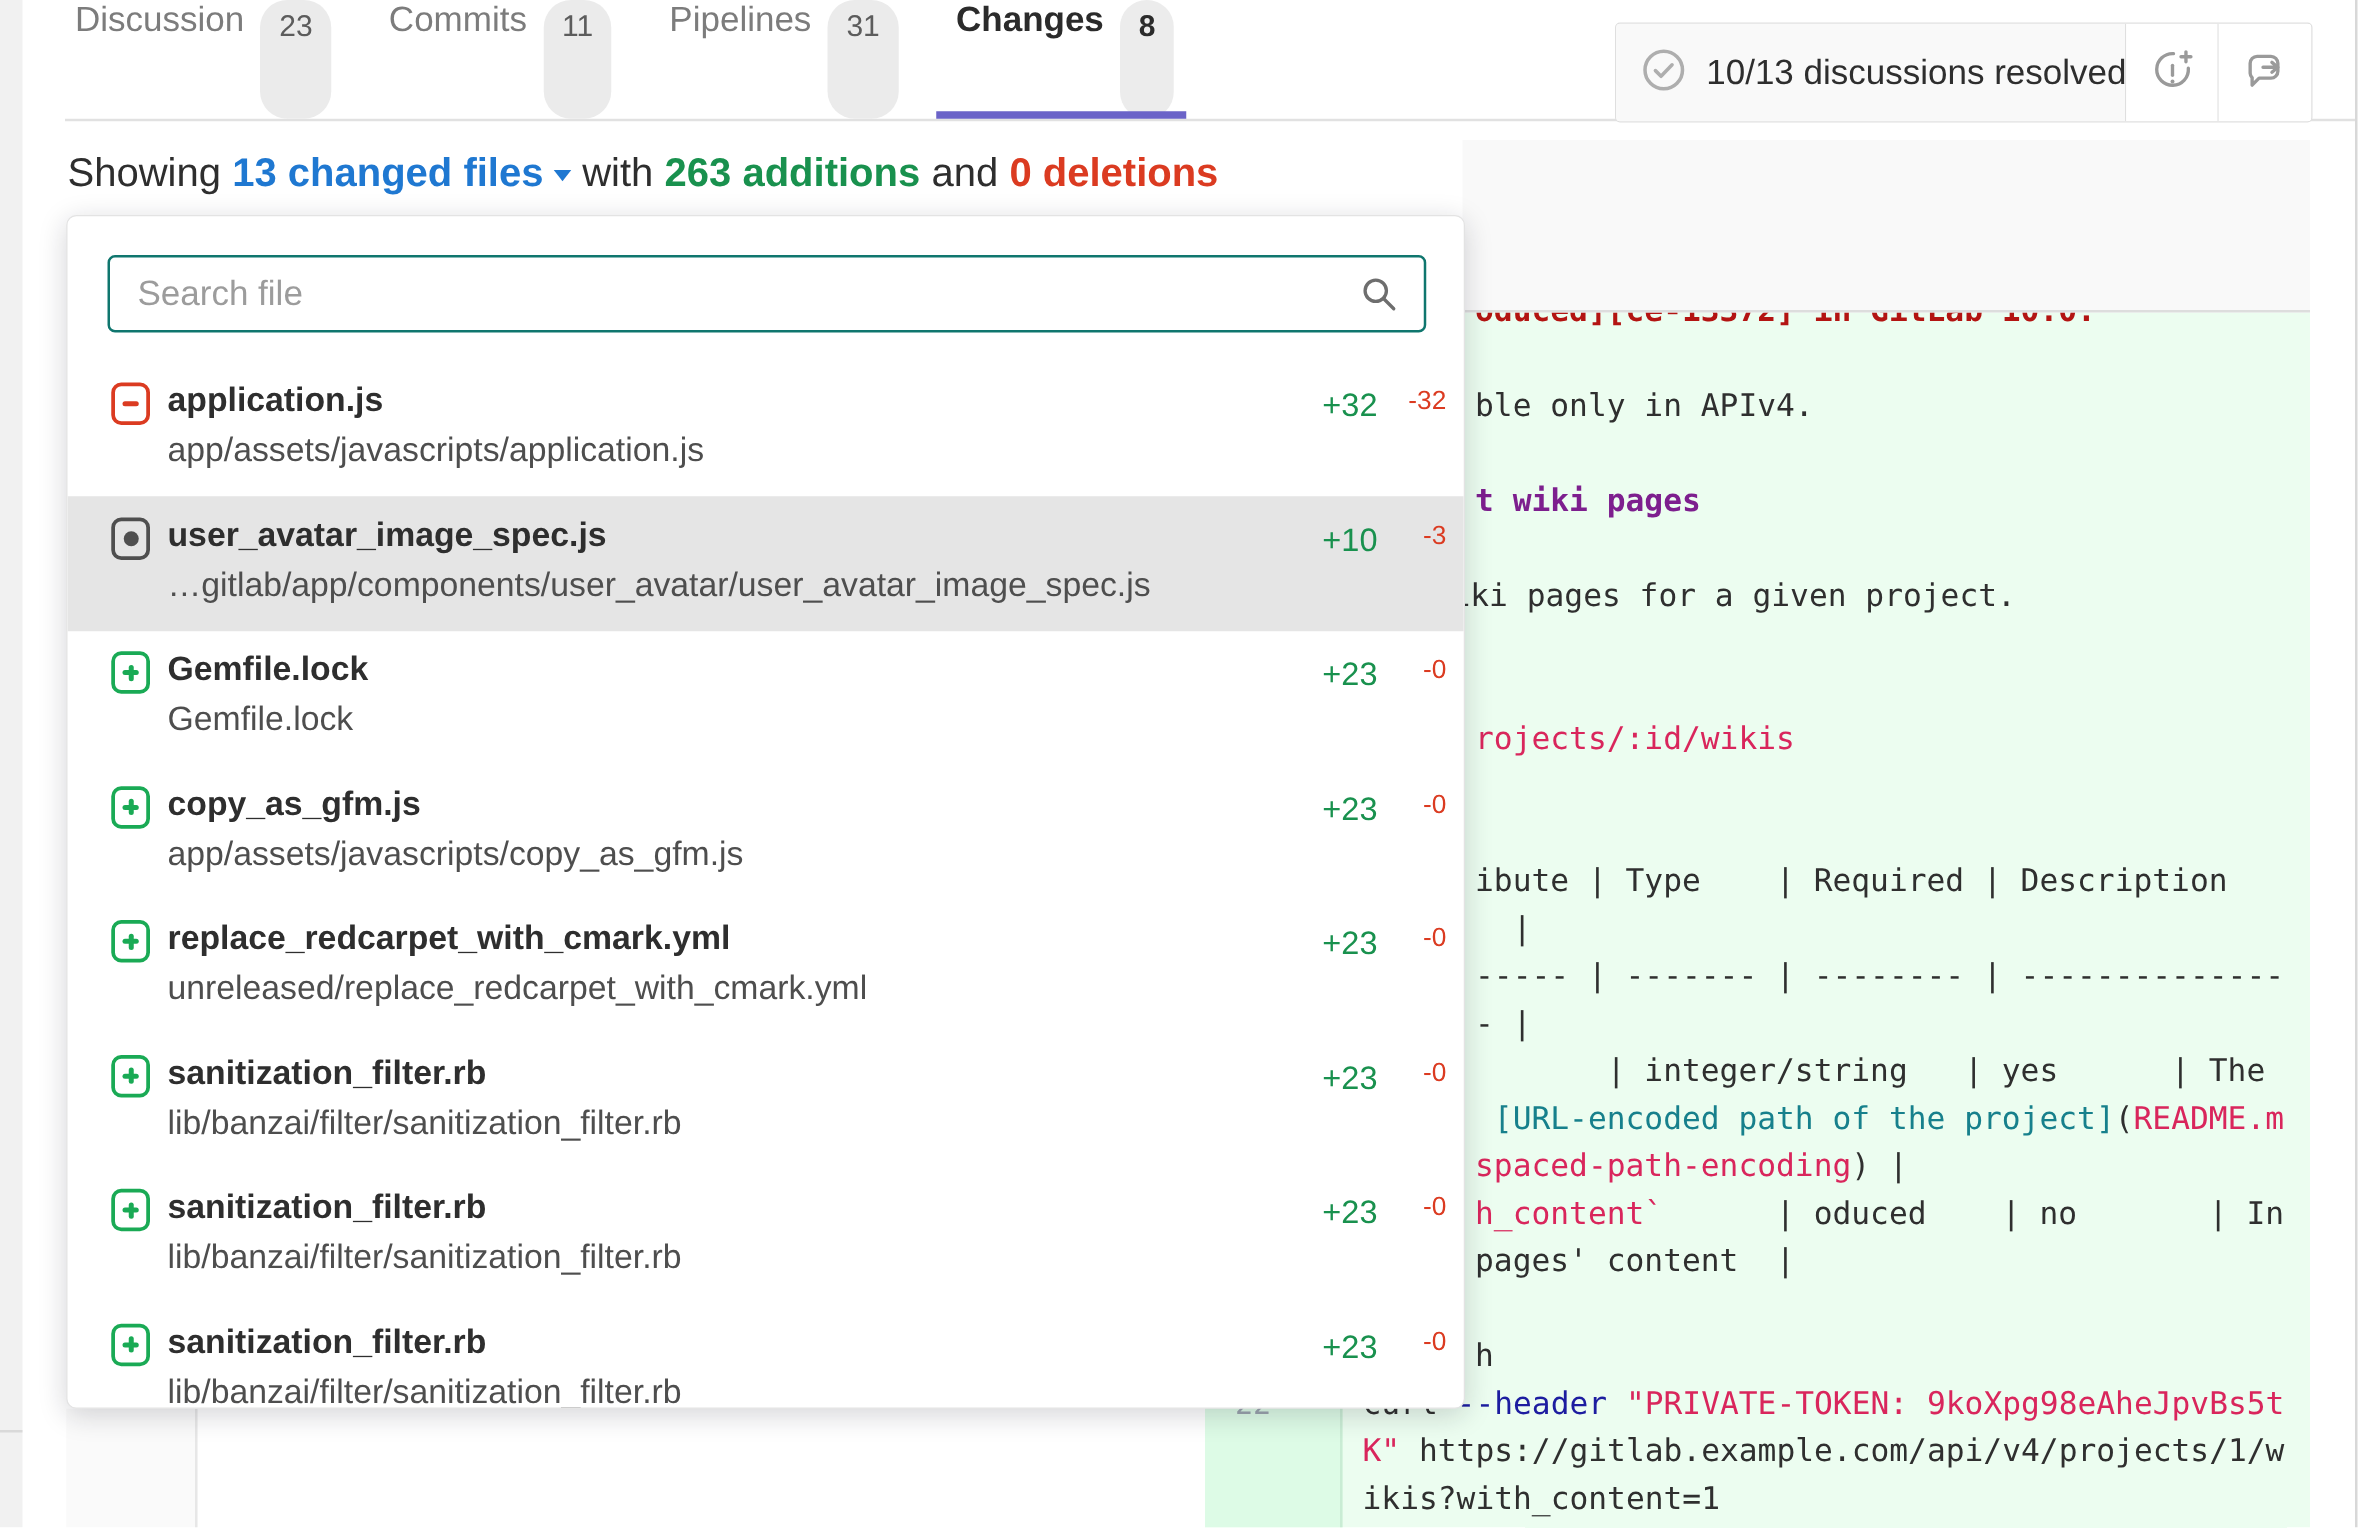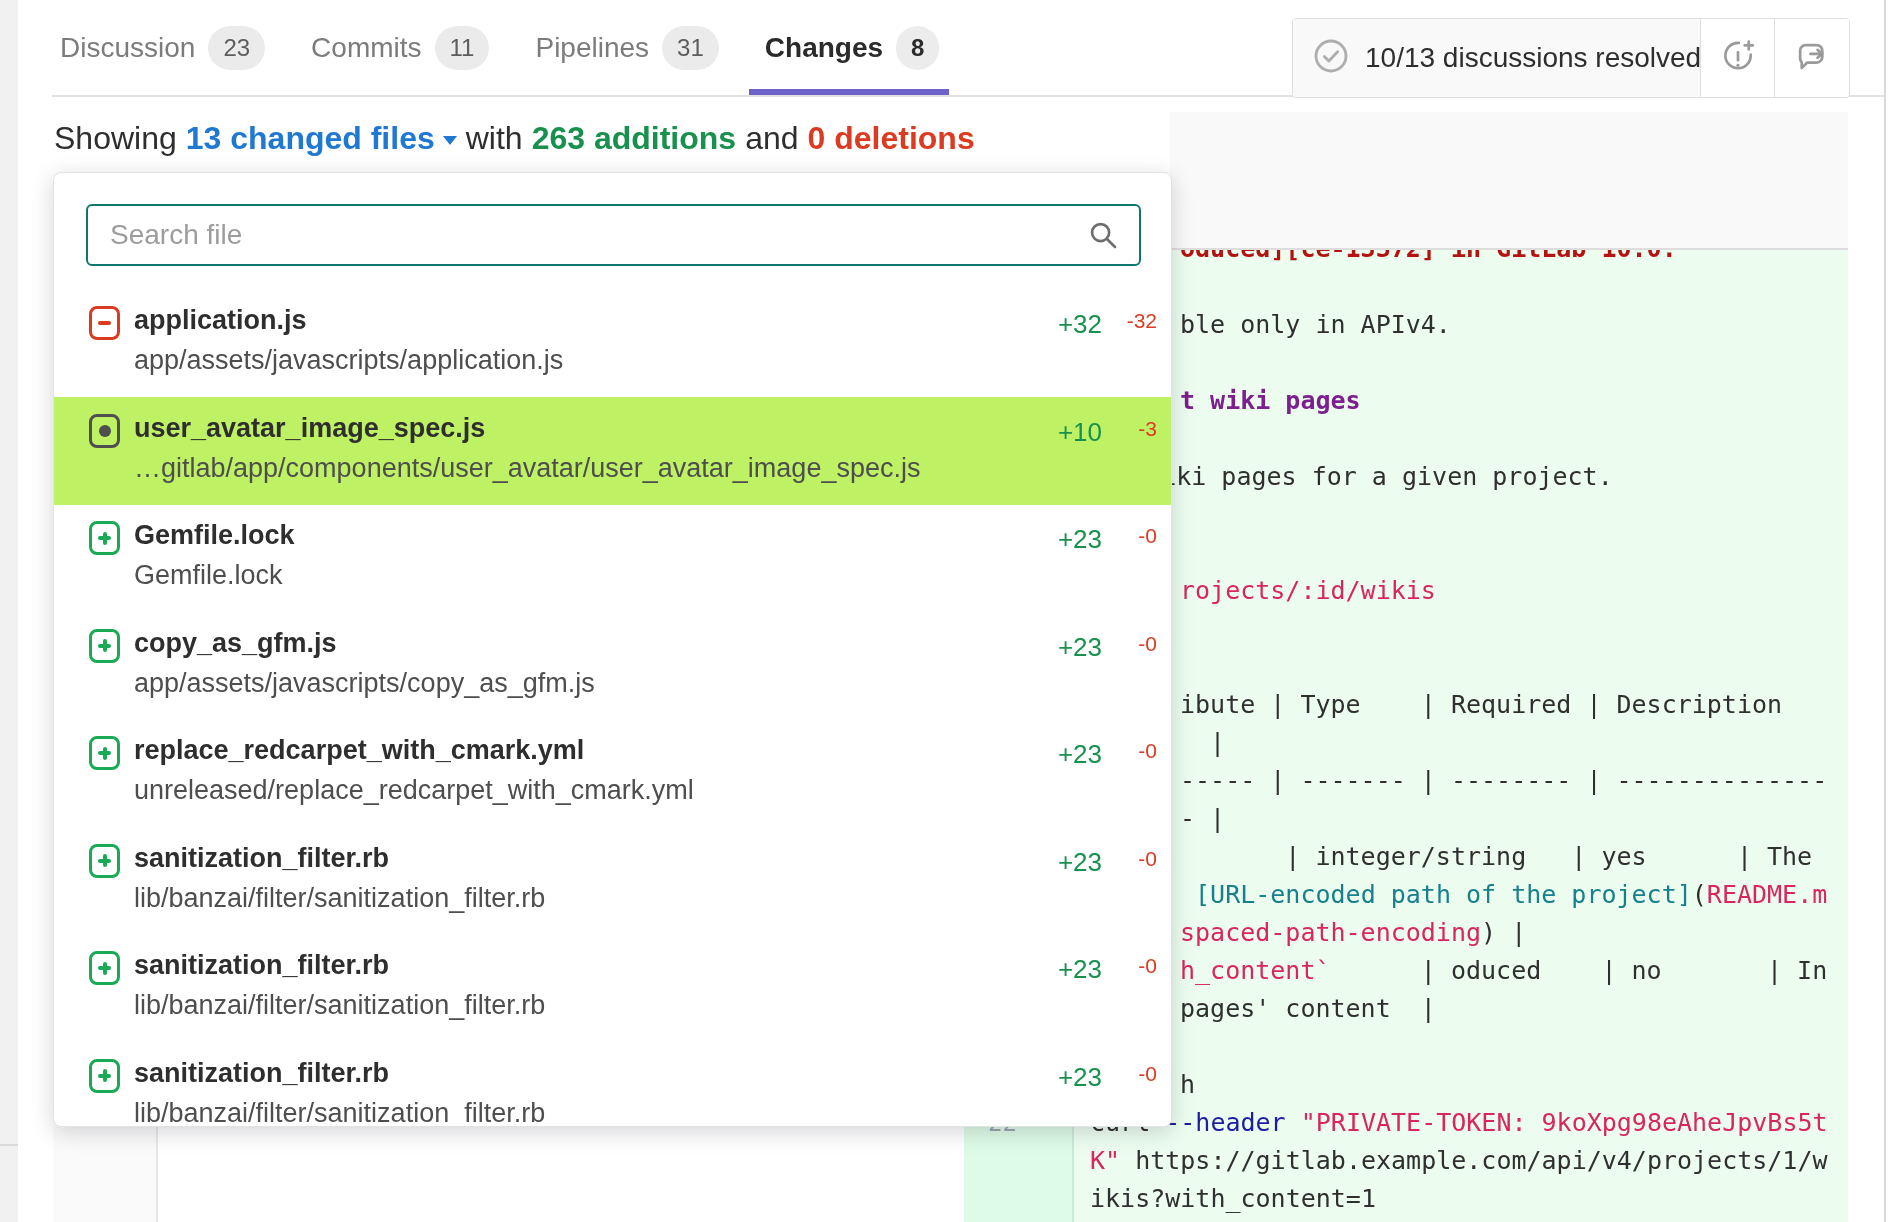--- a/index.html
+++ b/index.html
@@ -28,21 +28,21 @@
   .c-navy { color:#1d1da0; }
   .c-purple { color:#7d1f8e; font-weight:bold; }
   .c-delred { color:#b31412; font-weight:bold; }
   .gutter-num { position:absolute; left:988px; top:1104px; height:38px; line-height:38px; z-index:2;
     font-family:"DejaVu Sans Mono", monospace; font-size:24px; color:#9aa3ad; }
 
   
   .tabbar { position:absolute; left:52px; top:0; width:1832px; height:97px;
     border-bottom:2px solid #e1e1e1; background:#fff; z-index:5; }
   .tabs { display:flex; align-items:center; gap:46px; height:95px; padding-left:8px; }
-  .tab { position:relative; display:flex; align-items:center; gap:13px; height:95px;
+  .tab { position:relative; display:flex; gap:13px; height:95px;
     font-size:28px; color:#7c7c7c; cursor:pointer; }
   .tab .badge { background:#ebebeb; color:#5c5c5c; font-size:24px; line-height:1;
     padding:10px 15px; border-radius:22px; }
   .tab.active { color:#2b2b2b; font-weight:bold; }
   .tab.active .badge { color:#2b2b2b; font-weight:bold; background:#ececec; }
   .tab.active::after { content:""; position:absolute; left:-16px; right:-10px; bottom:0; height:6px;
     background:#6b63c8; }
 
   
   .header-actions { position:absolute; left:1292px; top:18px; height:80px; display:flex;
@@ -68,21 +68,21 @@
     border:1px solid #e3e3e3; border-radius:8px; box-shadow:0 5px 22px rgba(20,20,40,0.18);
     z-index:10; overflow:hidden; }
   .search-wrap { position:absolute; left:32px; top:31px; width:1055px; height:62px; }
   .search-wrap input { width:100%; height:100%; border:2px solid #0f766e; border-radius:6px;
     font-size:28px; padding:0 60px 0 22px; color:#2e2e2e; outline:none;
     font-family:"Liberation Sans", sans-serif; }
   .search-wrap input::placeholder { color:#9c9c9c; }
   .search-wrap .mag { position:absolute; right:22px; top:15px; }
 
   .file-row { position:absolute; left:0; width:100%; height:108px; cursor:pointer; }
-  .file-row.selected { background:#bef264;text-decoration:underline; }
+  .file-row.selected { background:#e5e5e5;text-decoration:underline; }
   .file-badge { position:absolute; left:35px; top:17px; width:31px; height:34px;
     border:3px solid; border-radius:8px; display:flex; align-items:center; justify-content:center; }
   .file-badge.minus { border-color:#db3b21; }
   .file-badge.minus::before { content:""; width:13px; height:4px; background:#db3b21; border-radius:2px; }
   .file-badge.plus { border-color:#1aaa55; }
   .file-badge.plus::before { content:""; position:absolute; width:13px; height:4px; background:#1aaa55; border-radius:2px; }
   .file-badge.plus::after { content:""; position:absolute; width:4px; height:13px; background:#1aaa55; border-radius:2px; }
   .file-badge.dot { border-color:#4f4f4f; }
   .file-badge.dot::before { content:""; width:12px; height:12px; background:#4f4f4f; border-radius:50%; }
   .file-name { position:absolute; left:80px; top:16px; font-size:27px; font-weight:bold; color:#2e2e2e; white-space:nowrap; }

